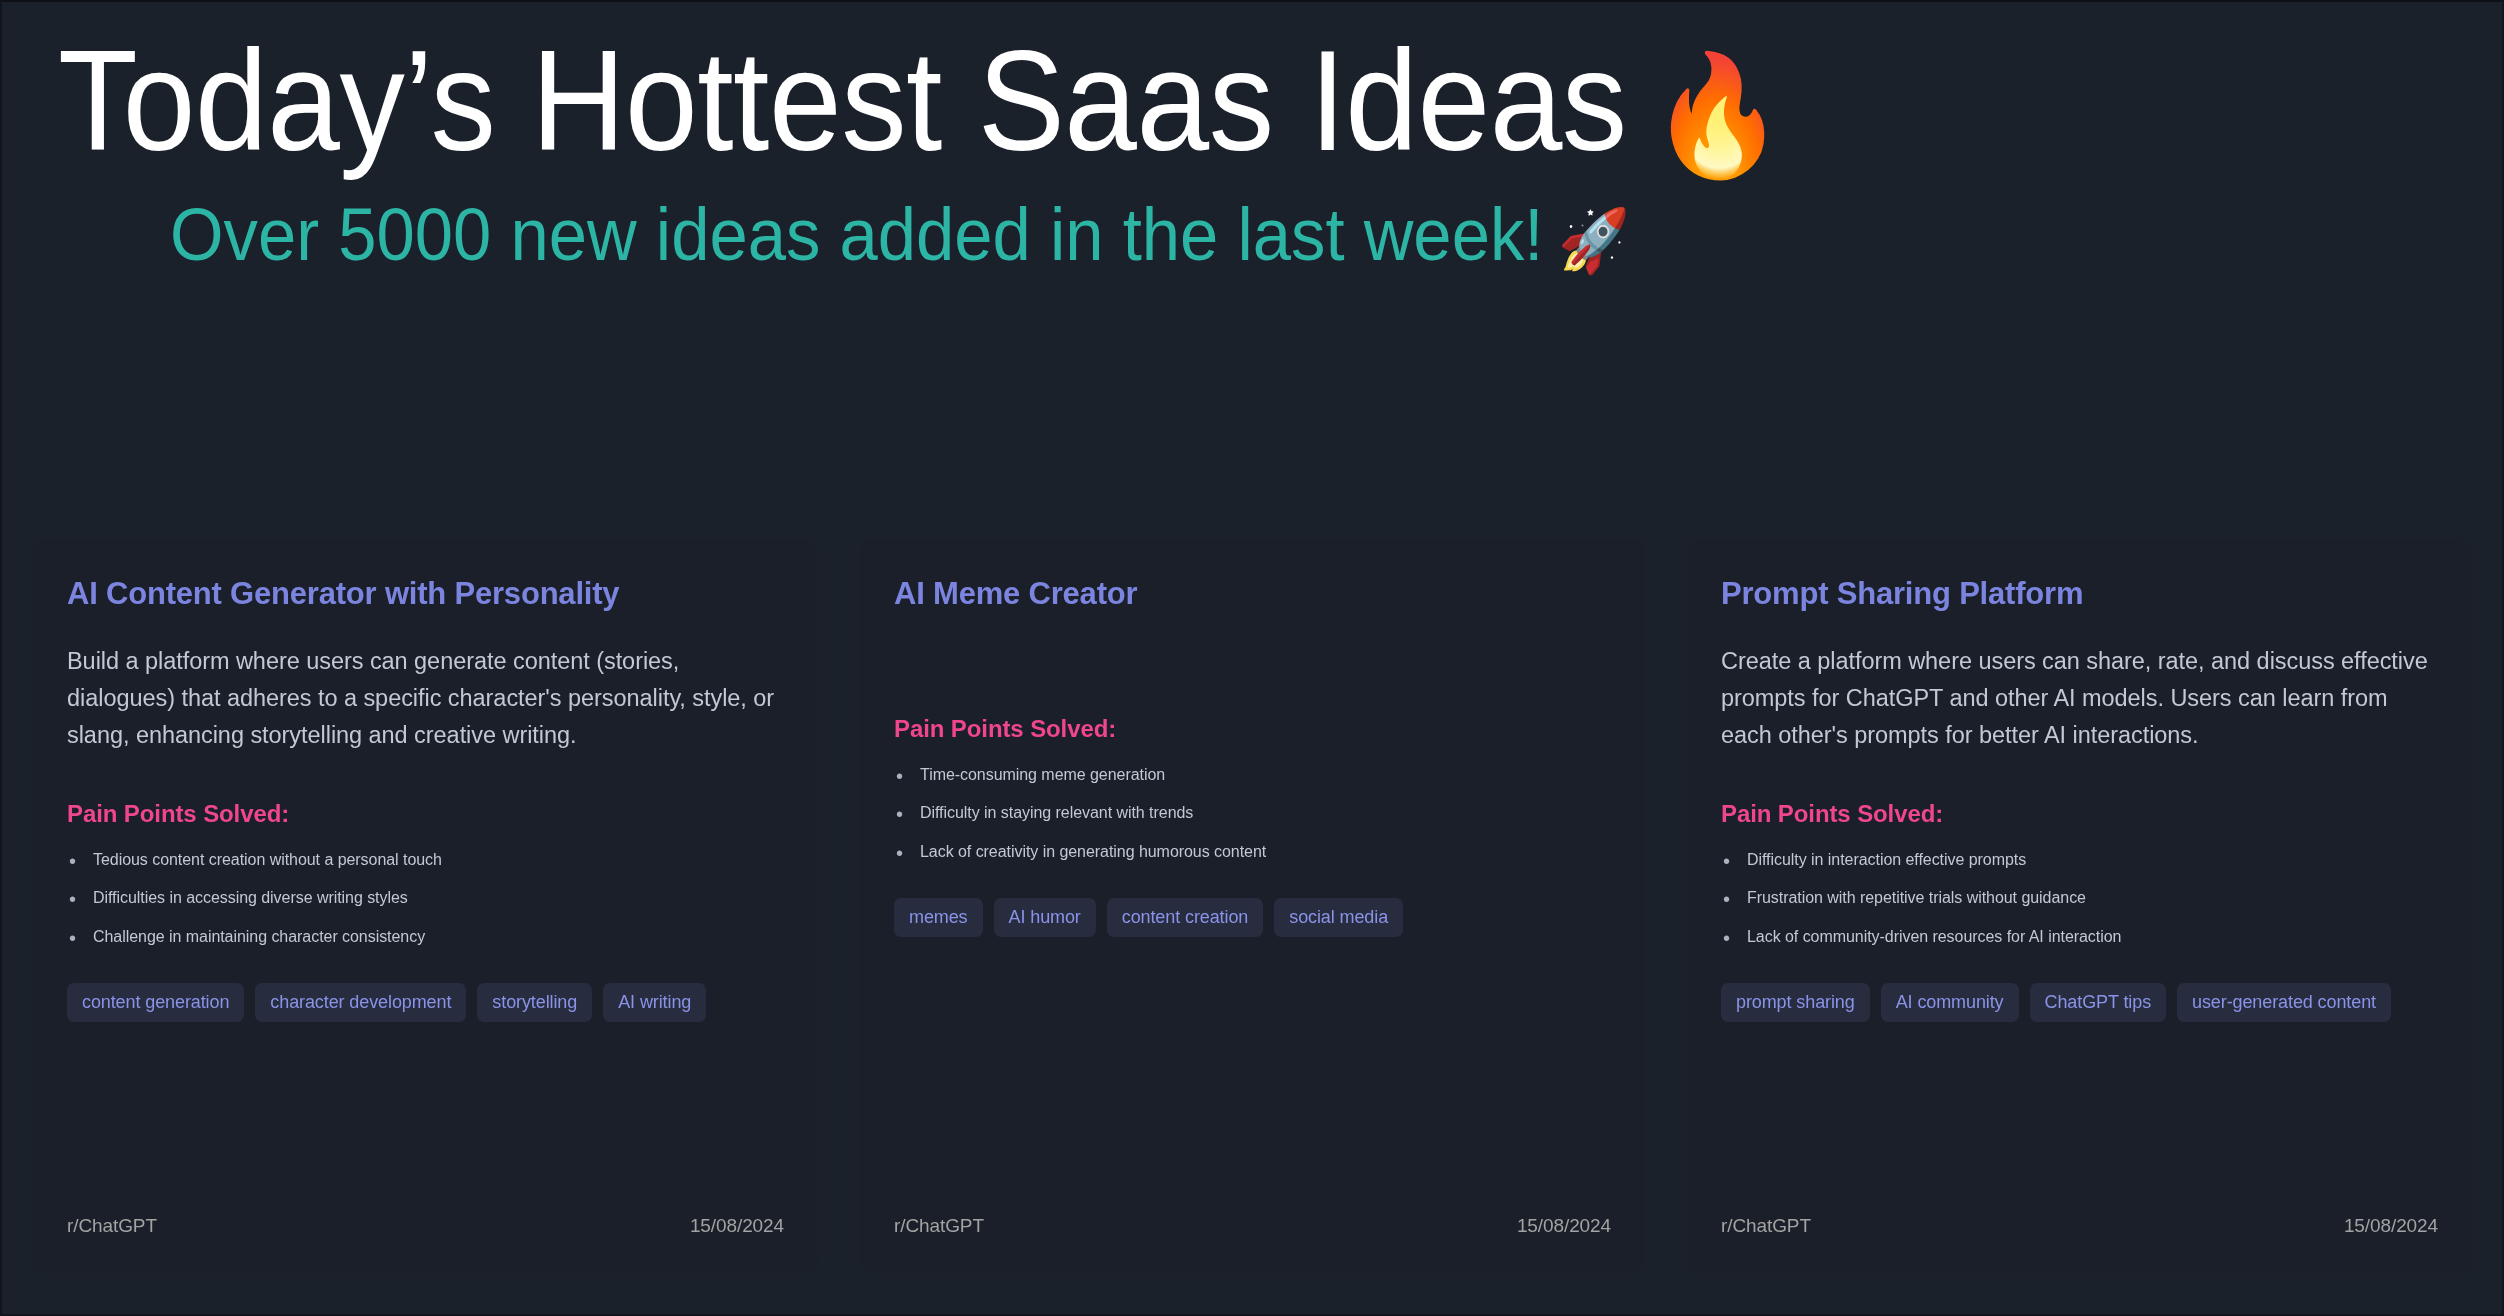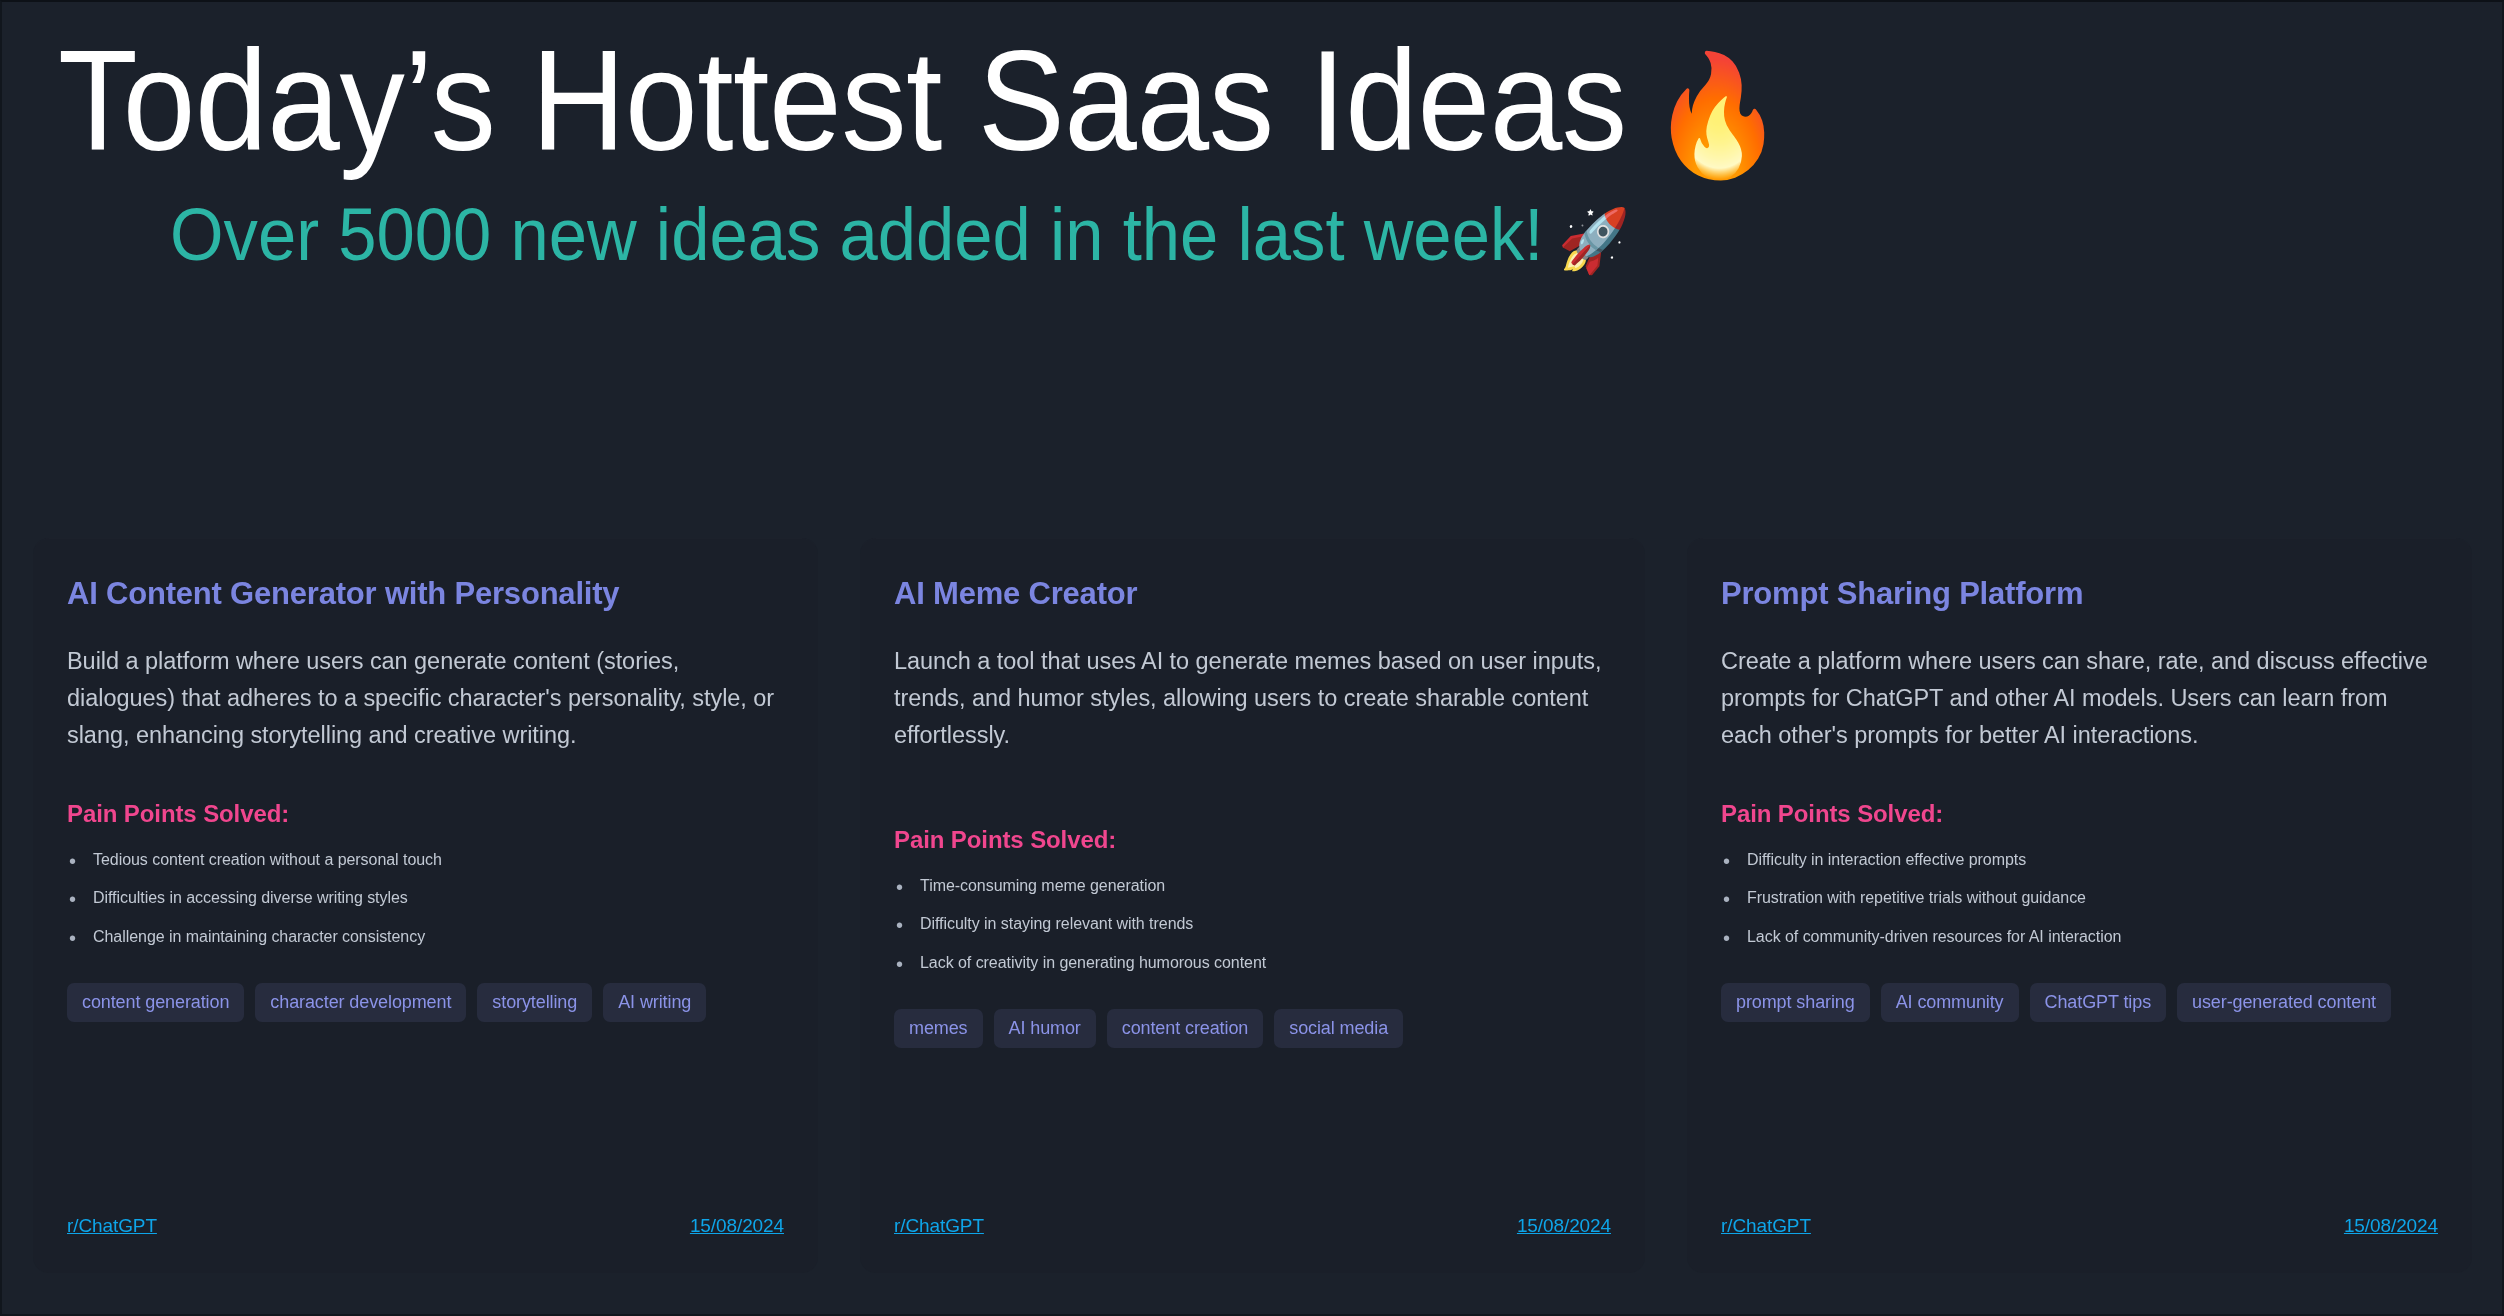--- a/index.html
+++ b/index.html
@@ -165,25 +165,24 @@
     white-space: nowrap;
     letter-spacing: -0.1px;
   }
 
   .card-footer {
     margin-top: auto;
     display: flex;
     justify-content: space-between;
     align-items: flex-start;
     font-size: 19px;
-    color: #0ea5e9;
+    color: #a3a3a3;
     padding-bottom: 36px;
     padding-top: 34px;
     letter-spacing: -0.1px;
-    text-decoration: underline;
   }
 
   
   .card[data-card-index="1"] .pain-heading { margin-top: 72px; }
   .card[data-card-index="2"] .pain-heading { margin-top: 46px; }
 </style>
 </head>
 <body>
 
 <div class="page">
@@ -211,21 +210,20 @@
         <span class="tag">AI writing</span>
       </div>
       <div class="card-footer">
         <span>r/ChatGPT</span>
         <span>15/08/2024</span>
       </div>
     </div>
 
     <div class="card" data-card-index="1">
       <div class="card-title">AI Meme Creator</div>
-      <div class="card-desc">Launch a tool that uses AI to generate memes based on user inputs, trends, and humor styles, allowing users to create sharable content effortlessly.</div>
       <div class="pain-heading">Pain Points Solved:</div>
       <ul class="pain-list">
         <li>Time-consuming meme generation</li>
         <li>Difficulty in staying relevant with trends</li>
         <li>Lack of creativity in generating humorous content</li>
       </ul>
       <div class="tags">
         <span class="tag">memes</span>
         <span class="tag">AI humor</span>
         <span class="tag">content creation</span>

